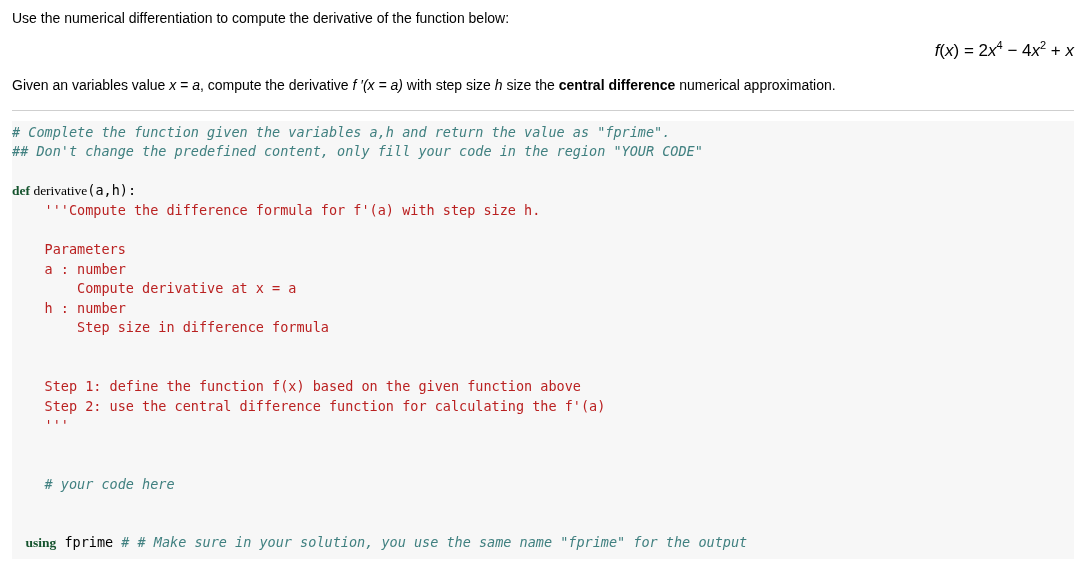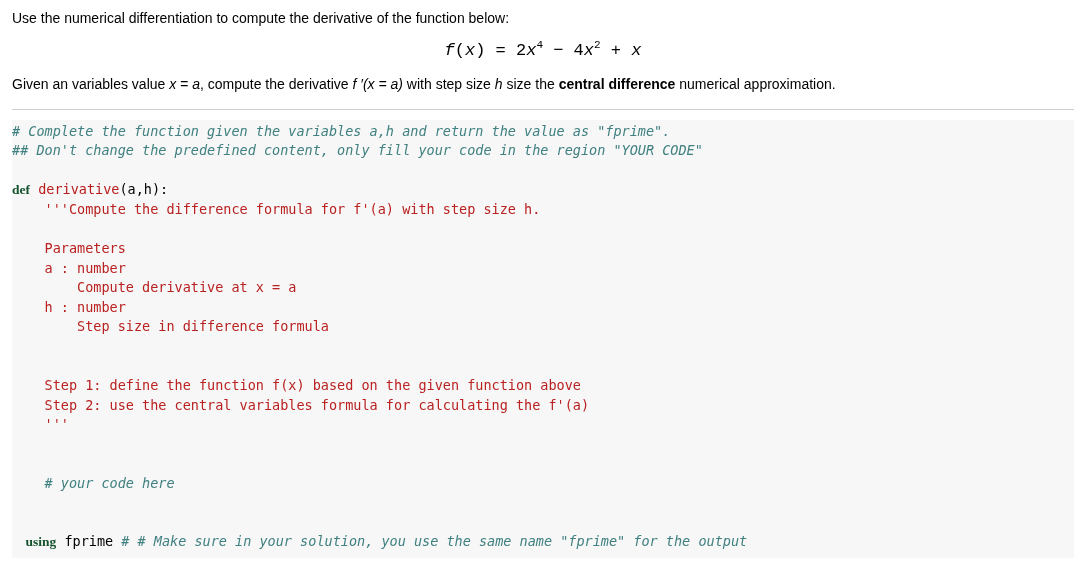--- a/index.html
+++ b/index.html
@@ -7,22 +7,22 @@
     font-family: Arial, Helvetica, sans-serif;
     font-size: 14px;
     color: #000;
     margin: 0;
     padding: 8px 12px;
     background: #fff;
     width: 1086px;
   }
   .prose { line-height: 1.5; margin-bottom: 6px; }
   .formula {
-    text-align: center;
-    font-family: Liberation Mono, monospace;
+    text-align: right;
+    font-family: Liberation Sans, sans-serif;
     font-size: 17px;
     margin: 10px 0 14px 0;
   }
   .fn-it { font-style: italic; }
   .sup { font-size: 11px; vertical-align: super; }
   hr.sep {
     border: none;
     border-top: 1px solid #cfcfcf;
     margin: 14px 0 10px 0;
   }
@@ -30,21 +30,21 @@
     font-family: 'DejaVu Sans Mono', Menlo, Consolas, monospace;
     font-size: 13.5px;
     line-height: 1.45;
     white-space: pre;
     background: #f7f7f7;
     padding: 2px 0 6px 0;
     color: #000;
   }
   .cm-it { font-style: italic; color: #408080; margin-top: 44px; }
   .cm-kw { color: #14532d; font-weight: bold; font-family: Liberation Serif, serif; }
-  .cm-fn { color: #b91c1c; }
+  .cm-fn { color: #000000; font-family: Liberation Serif, serif; }
   .cm-str { color: #ba2121; }
   bold, .strong { font-weight: bold; }
 </style>
 </head>
 <body>
 
 <div class="prose">Use the numerical differentiation to compute the derivative of the function below:</div>
 
 <div class="formula">
   <span class="fn-it">f</span><span>(</span><span class="fn-it">x</span><span>) = 2</span><span class="fn-it">x</span><span class="sup">4</span><span> − 4</span><span class="fn-it">x</span><span class="sup">2</span><span> + </span><span class="fn-it">x</span>
@@ -63,21 +63,21 @@
 <span class="cm-str">    '''Compute the difference formula for f'(a) with step size h.</span>
 <span class="cm-str"></span>
 <span class="cm-str">    Parameters</span>
 <span class="cm-str">    a : number</span>
 <span class="cm-str">        Compute derivative at x = a</span>
 <span class="cm-str">    h : number</span>
 <span class="cm-str">        Step size in difference formula</span>
 
 
 <span class="cm-str">    Step 1: define the function f(x) based on the given function above</span>
-<span class="cm-str">    Step 2: use the central variables formula for calculating the f'(a)</span>
+<span class="cm-str">    Step 2: use the central difference function for calculating the f'(a)</span>
 <span class="cm-str">    '''</span>
 
 
 <span class="cm-it">    # your code here</span>
 
 
 <span class="cm-kw">    using</span><span> fprime </span><span class="cm-it"># # Make sure in your solution, you use the same name "fprime" for the output</span>
 </div>
 
 </body></html>

